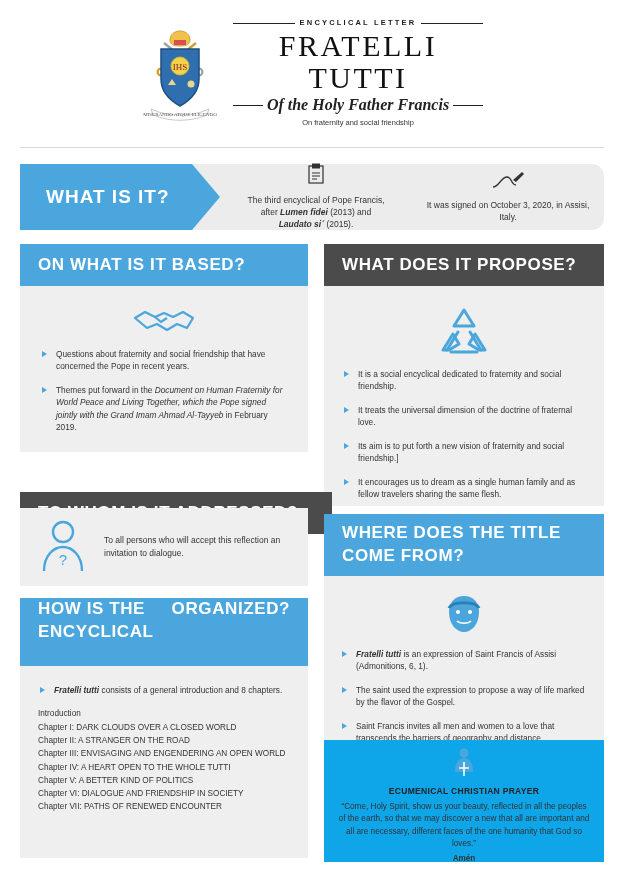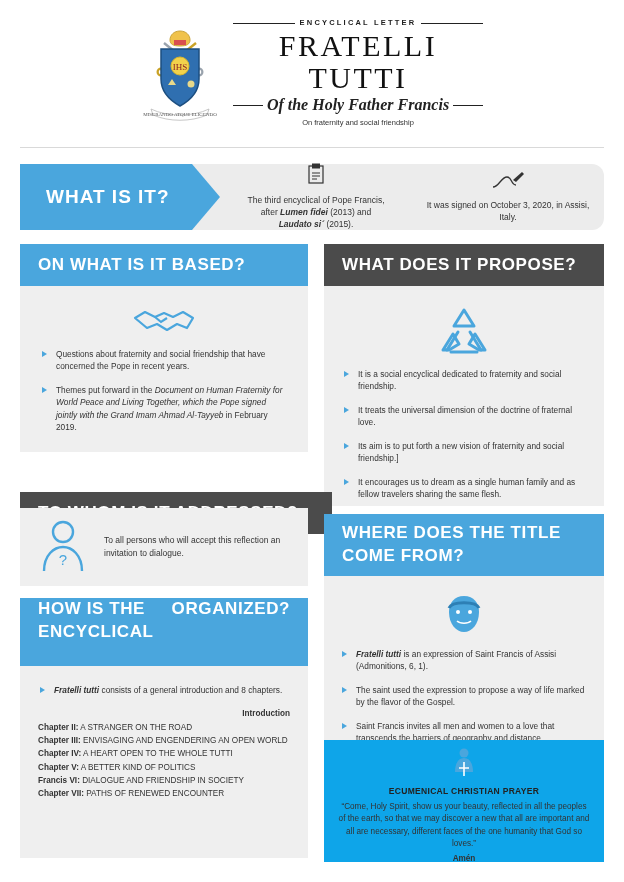--- a/index.html
+++ b/index.html
@@ -159,21 +159,21 @@
     top: 3px;
     border-left: 5px solid #4aa6dd;
     border-top: 3.5px solid transparent;
     border-bottom: 3.5px solid transparent;
   }
   .ital { font-style: italic; }
   .bold { font-weight: bold; }
 
   .addressed-text { font-size: 8.5px; line-height: 1.55; color:#333; }
   .chapters { margin-top: 9px; font-size: 8.2px; line-height: 1.62; color:#333; }
-  .chapters .ch { font-weight: bold; text-align: right; }
+  .chapters .ch { font-weight: normal; }
 
   .prayer-title { font-size: 8.5px; font-weight: bold; letter-spacing: 0.3px; color:#222; margin: 4px 0 5px 0;}
   .prayer-text { font-size: 8.2px; line-height: 1.5; color:#333; }
   .prayer-amen { font-size: 8.2px; font-weight: bold; margin-top: 4px; color:#333;}
 
   .icon-center { display:block; margin: 0 auto; }
   .sect-icon-wrap { text-align:center; padding: 4px 0 2px 0;}
 </style>
 </head>
 <body>
@@ -322,25 +322,26 @@
     <span>ORGANIZED?</span>
   </div>
   <div class="abs box-body" id="organized-body">
     <ul class="bullets">
       <li>
         <span class="ital bold">Fratelli tutti</span><span> consists of a general introduction and 8 chapters.</span>
       </li>
     </ul>
     <div class="chapters">
       <div class="ch">Introduction</div>
+      <div><span class="ch">Chapter I:</span><span> DARK CLOUDS OVER A CLOSED WORLD</span></div>
       <div><span class="ch">Chapter II:</span><span> A STRANGER ON THE ROAD</span></div>
       <div><span class="ch">Chapter III:</span><span> ENVISAGING AND ENGENDERING AN OPEN WORLD</span></div>
       <div><span class="ch">Chapter IV:</span><span> A HEART OPEN TO THE WHOLE TUTTI</span></div>
       <div><span class="ch">Chapter V:</span><span> A BETTER KIND OF POLITICS</span></div>
-      <div><span class="ch">Francis VI:</span><span> DIALOGUE AND FRIENDSHIP IN SOCIETY</span></div>
+      <div><span class="ch">Chapter VI:</span><span> DIALOGUE AND FRIENDSHIP IN SOCIETY</span></div>
       <div><span class="ch">Chapter VII:</span><span> PATHS OF RENEWED ENCOUNTER</span></div>
     </div>
   </div>
 
   <div class="abs" id="prayer-body">
     <div>
       <svg class="icon-center" width="30" height="36" viewBox="0 0 30 36">
         <circle cx="15" cy="7" r="4.5" fill="#4aa6dd"></circle>
         <path d="M15 12 C9 12 6 18 6 26 L24 26 C24 18 21 12 15 12 Z" fill="#4aa6dd"></path>
         <path d="M15 16 L15 30 M10 22 L20 22" stroke="#ffffff" stroke-width="1.6"></path>

